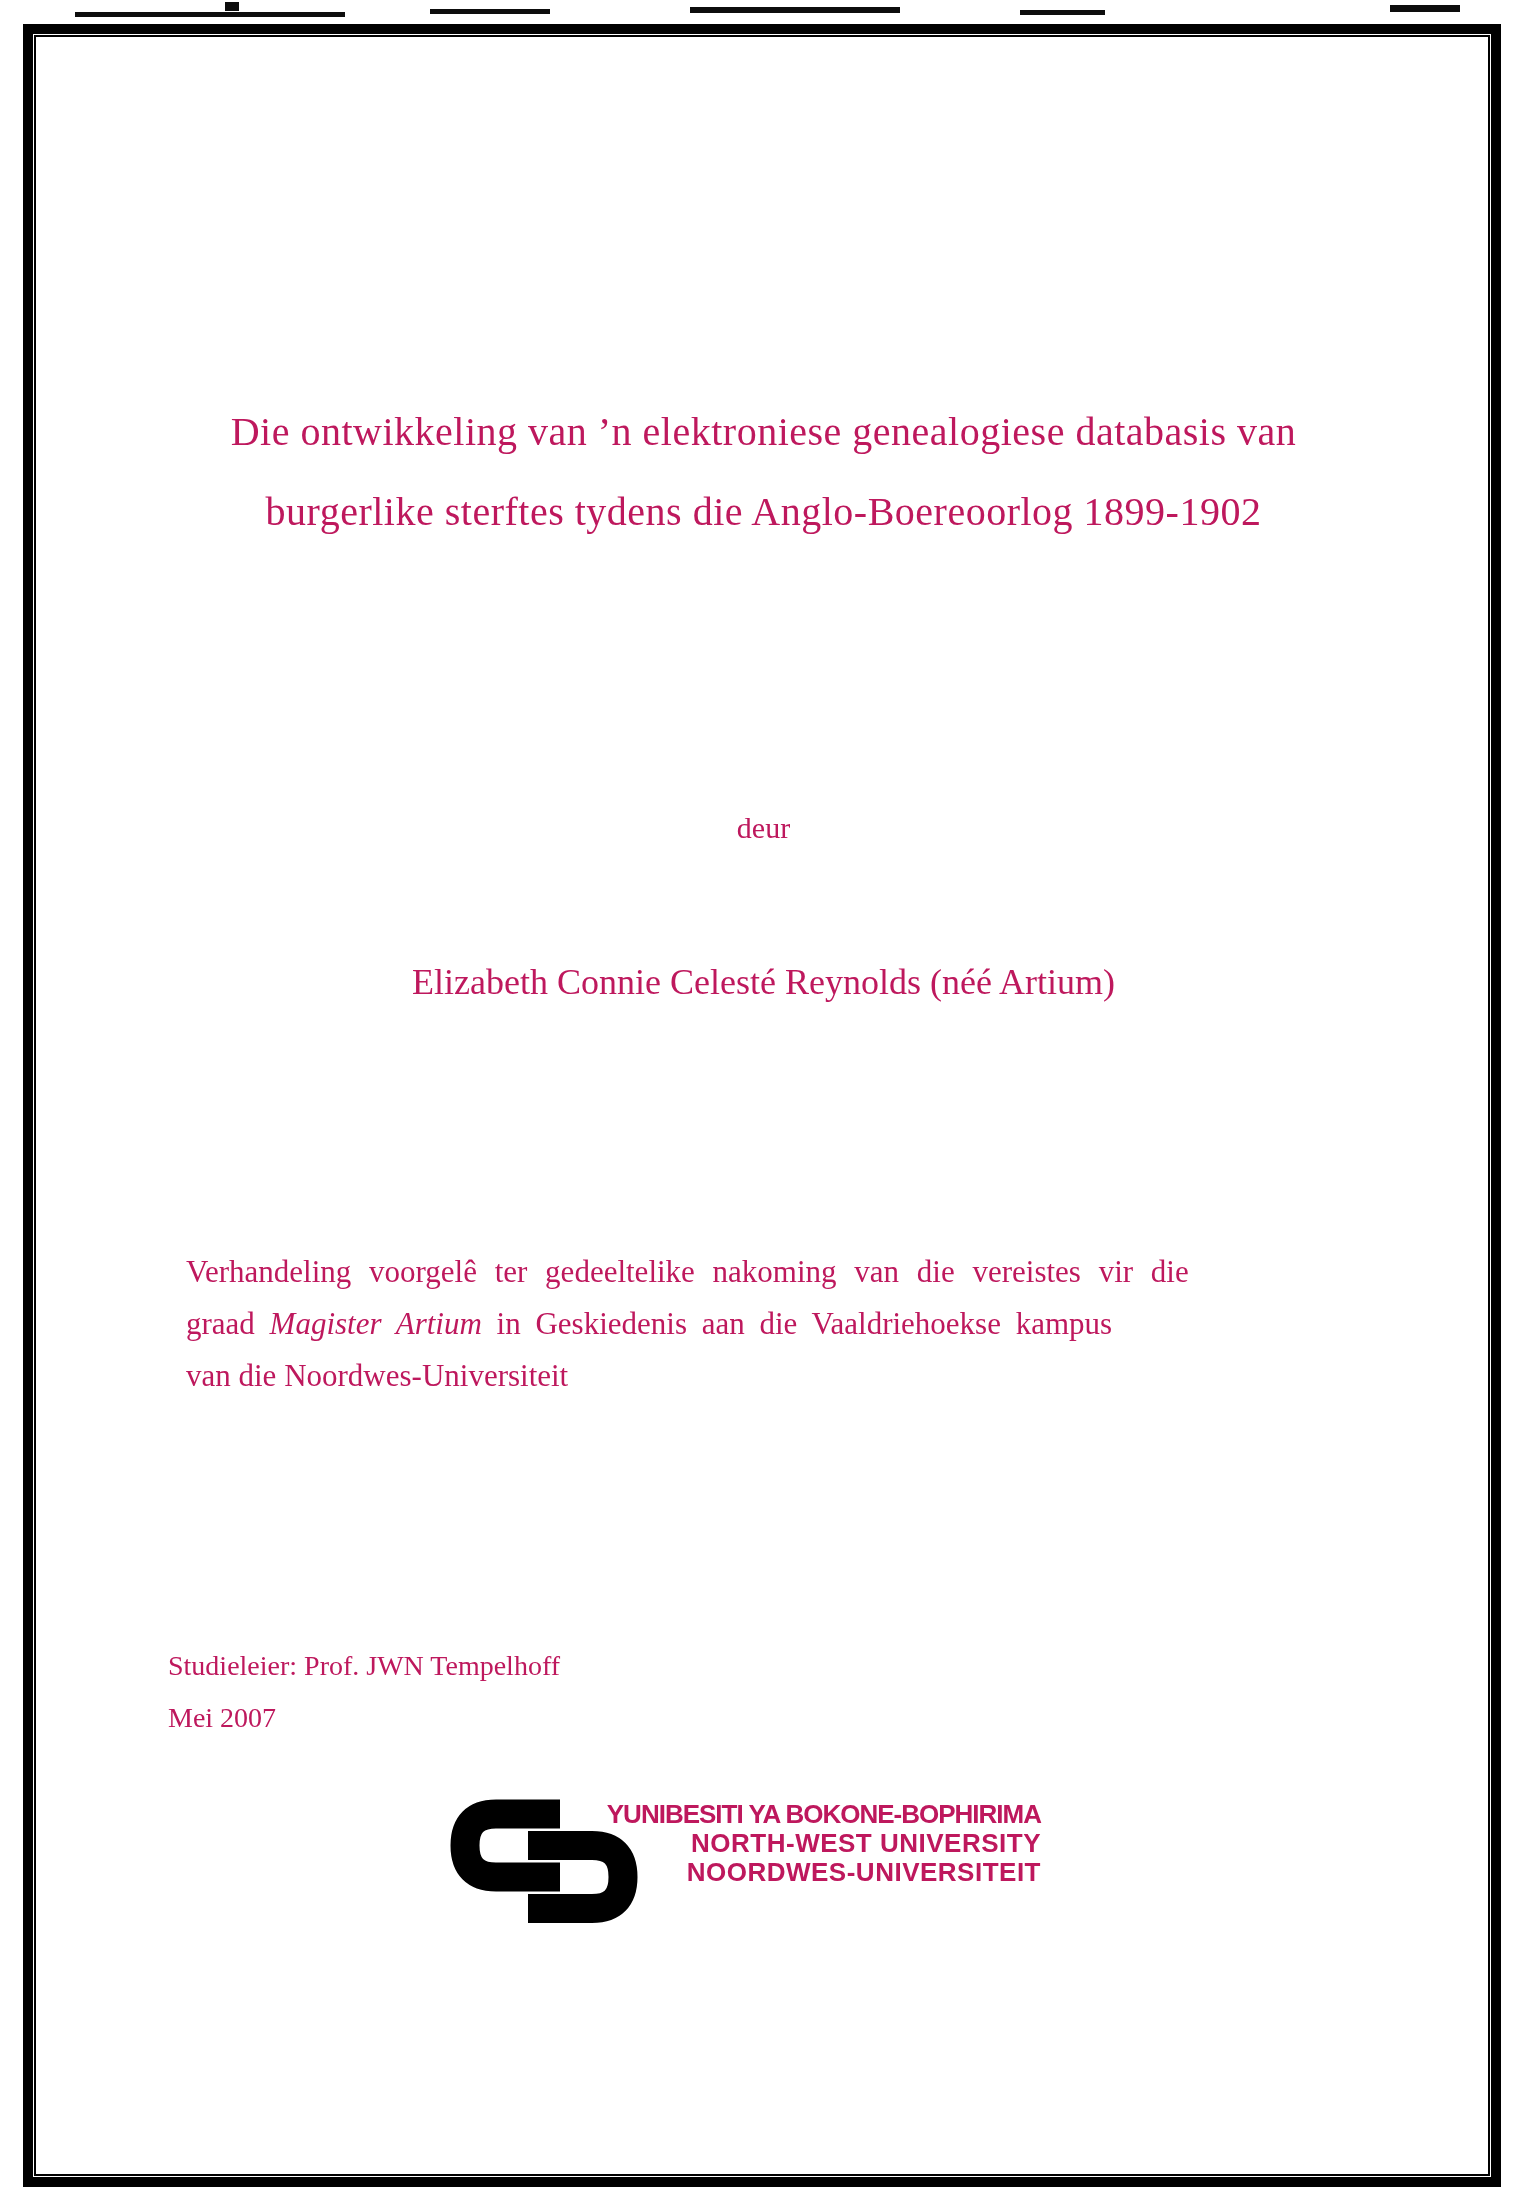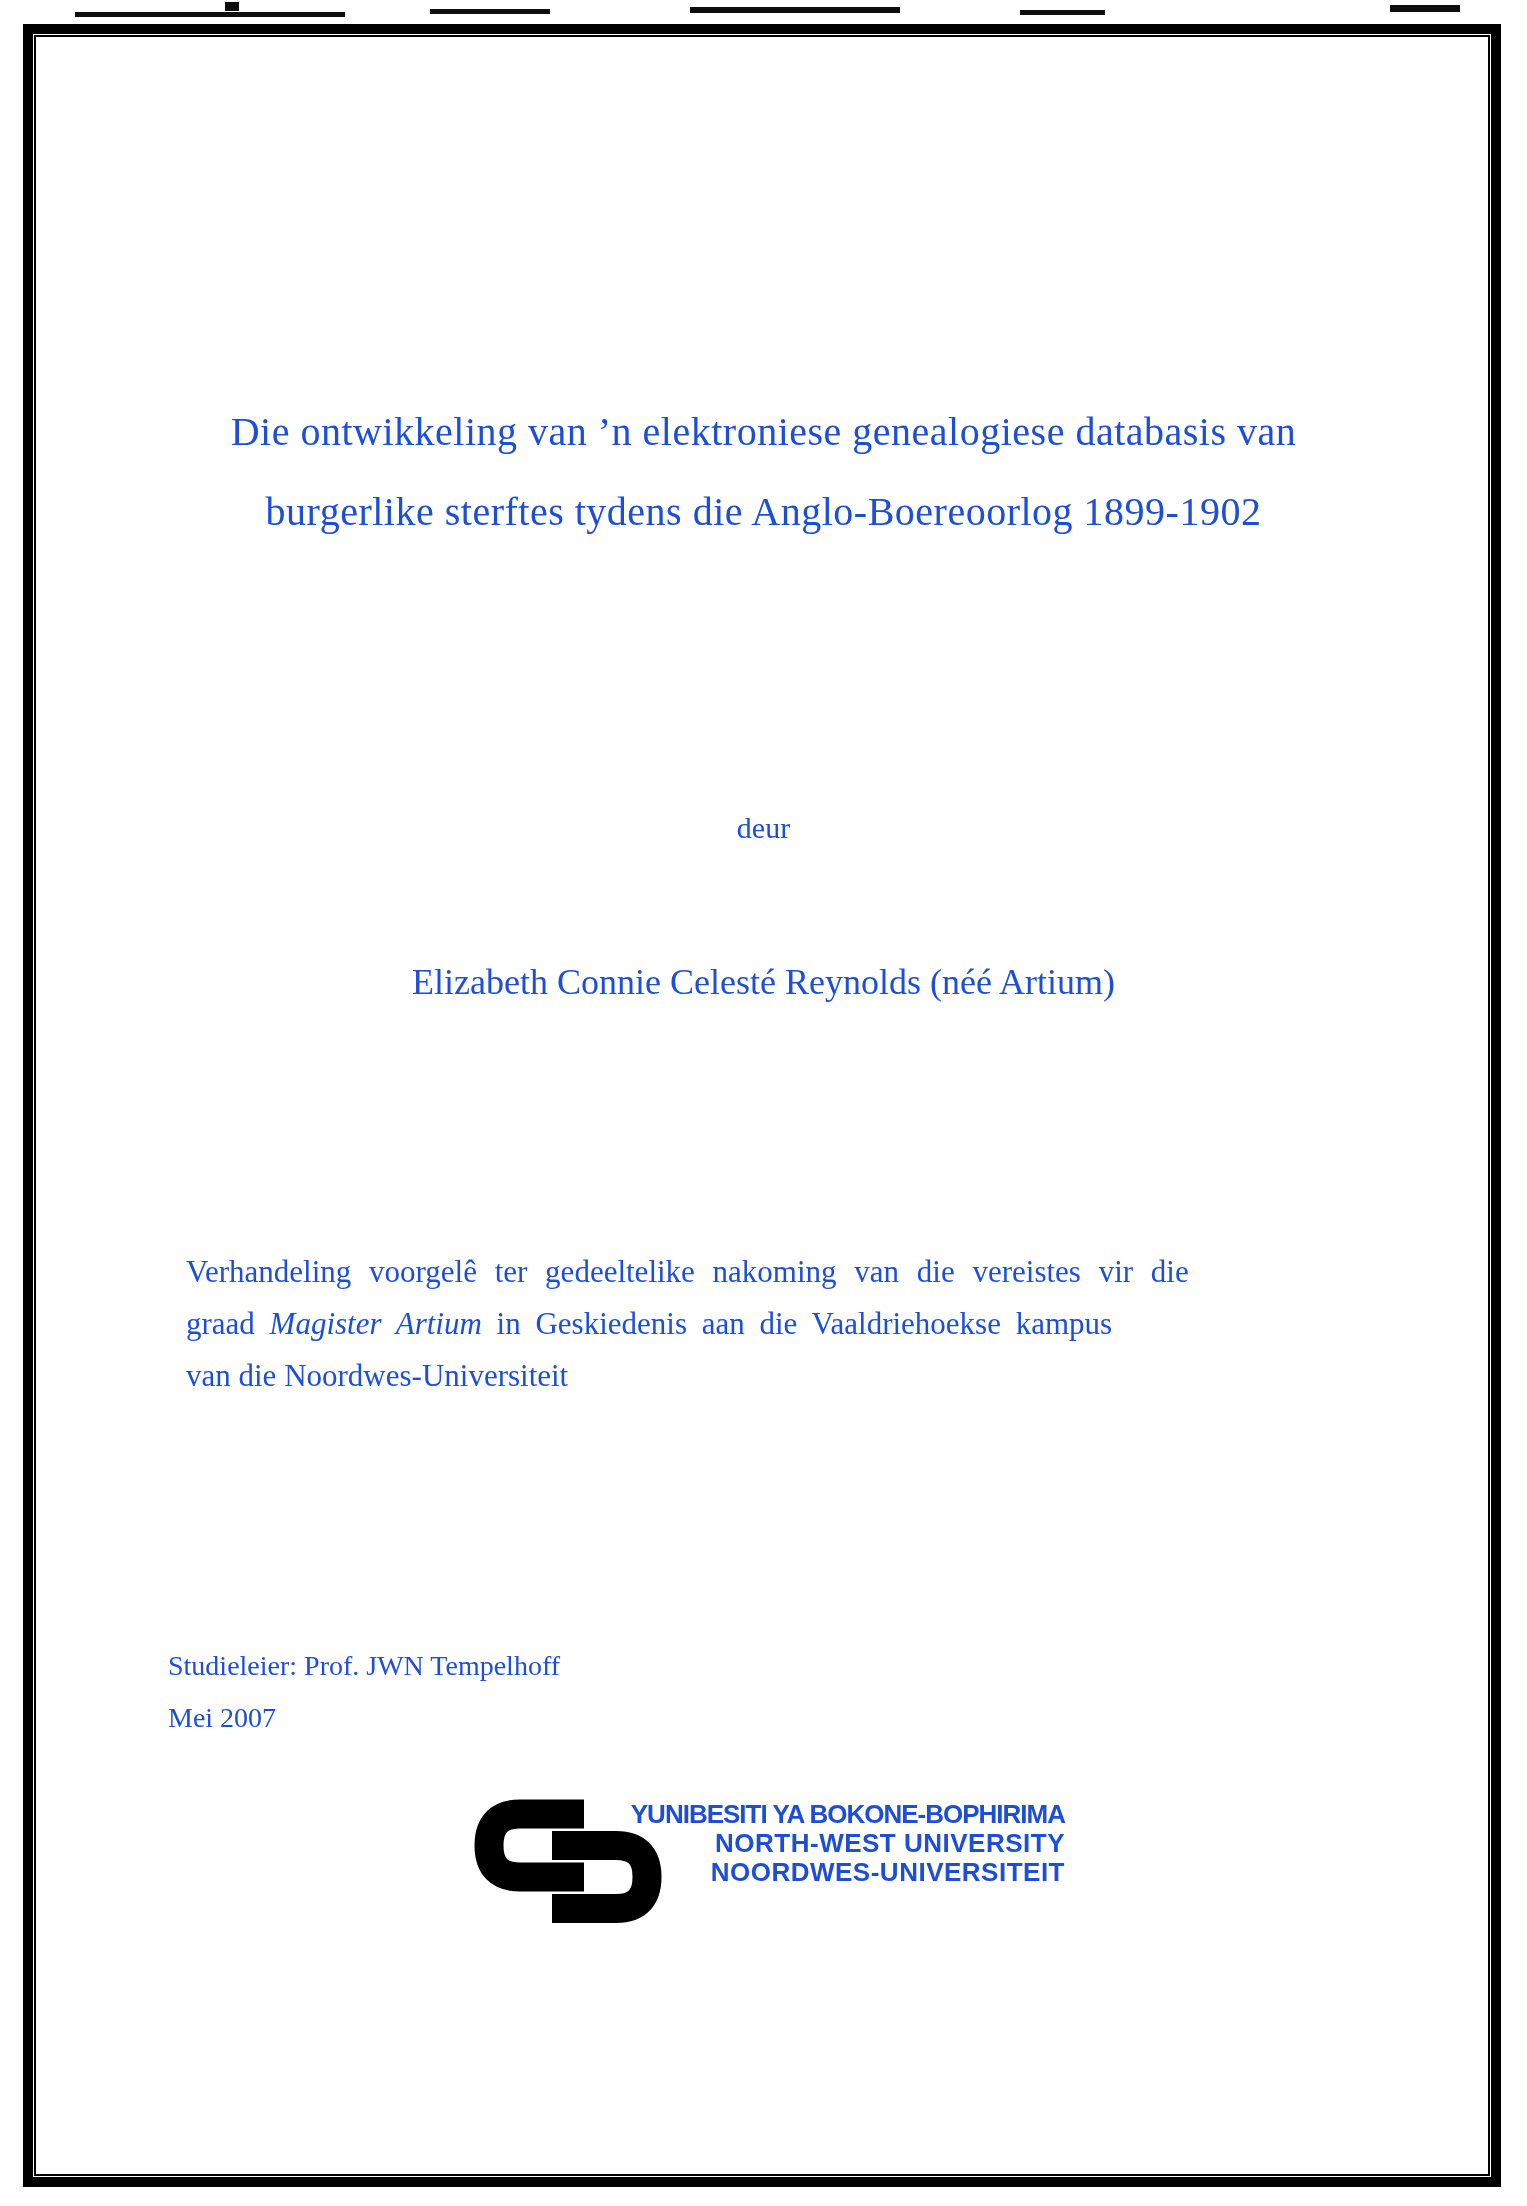--- a/index.html
+++ b/index.html
@@ -2,21 +2,21 @@
 <html><head>
 <meta charset="utf-8">
 <style>
   html, body { margin: 0; padding: 0; background: #ffffff; }
   .page {
     position: relative;
     width: 1527px;
     height: 2206px;
     background: #ffffff;
     font-family: "Liberation Serif", serif;
-    color: #1d4ed8;
+    color: #be185d;
     overflow: hidden;
   }
   
   .frame-outer {
     position: absolute;
     left: 23px; top: 24px; right: 26px; bottom: 19px;
     border: 10px solid #000;
   }
   .frame-inner {
     position: absolute;
@@ -65,21 +65,21 @@
   .st-line2 { word-spacing: 7px; }
   .italic { font-style: italic; text-align: center; }
   .supervisor-block {
     position: absolute;
     left: 168px; top: 1640px;
     font-size: 28px;
     line-height: 52px;
   }
   .logo {
     position: absolute;
-    left: 468px; top: 1796px;
+    left: 444px; top: 1796px;
     width: 600px; height: 140px;
   }
   .logo-mark {
     position: absolute;
     left: 0; top: 3px;
     width: 200px; height: 132px;
   }
   .logo-text {
     position: absolute;
     left: 123px; top: 4px;

